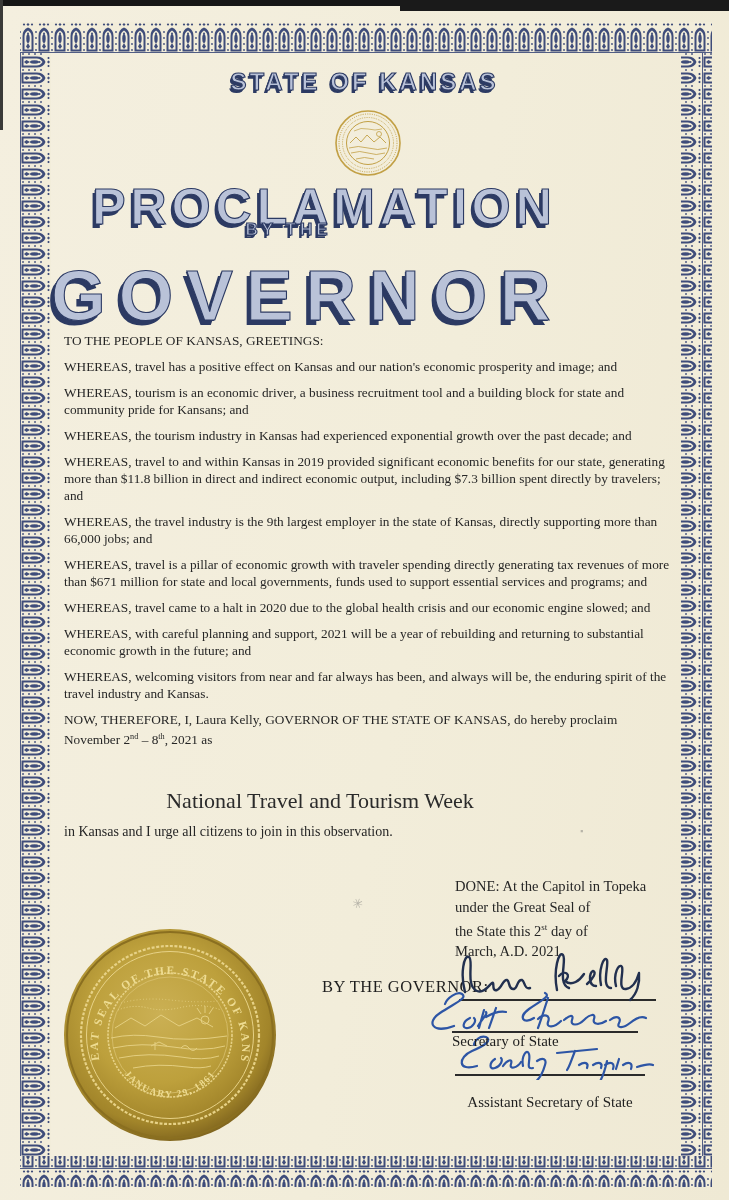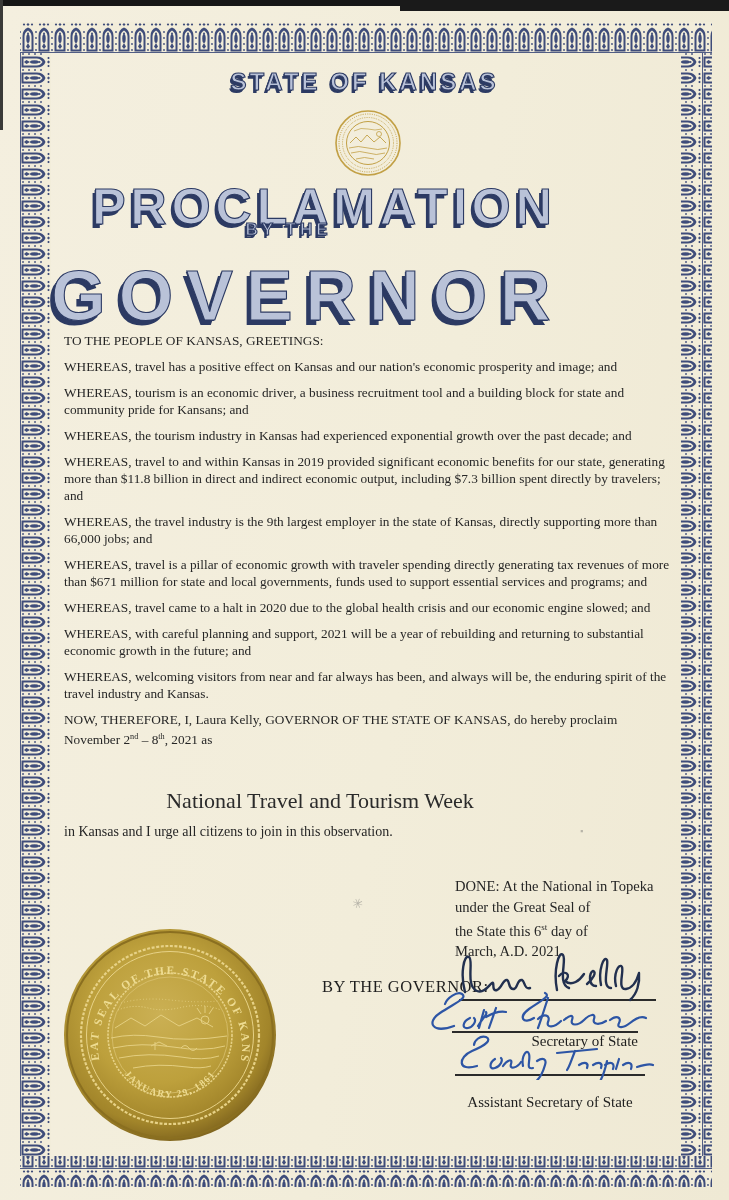--- a/index.html
+++ b/index.html
@@ -141,23 +141,23 @@
     <p><span>NOW, THEREFORE, I, Laura Kelly, GOVERNOR OF THE STATE OF KANSAS, do hereby proclaim November 2</span><sup>nd</sup><span> – 8</span><sup>th</sup><span>, 2021 as</span></p>
   </div>
 
   <div class="abs week-title">National Travel and Tourism Week</div>
   <div class="abs closing">in Kansas and I urge all citizens to join in this observation.</div>
 
   <div class="abs smudge" style="left:352px;top:896px;transform:rotate(20deg);">✳</div>
   <div class="abs smudge" style="left:580px;top:826px;font-size:9px;">▪</div>
 
   <div class="abs done-block">
-    <div>DONE: At the National in Topeka</div>
+    <div>DONE: At the Capitol in Topeka</div>
     <div>under the Great Seal of</div>
-    <div><span>the State this 6</span><sup>st</sup><span> day of</span></div>
+    <div><span>the State this 2</span><sup>st</sup><span> day of</span></div>
     <div>March, A.D. 2021</div>
   </div>
 
   <svg class="abs" style="left:63px;top:928px;" width="214" height="214">
     <circle cx="107" cy="107" r="106" fill="url(#foil)"></circle>
     <circle cx="107" cy="107" r="103" fill="none" stroke="#8a6f20" stroke-width="2"></circle>
     <circle cx="107" cy="107" r="89" fill="none" stroke="#e7d287" stroke-width="2.2" stroke-dasharray="3,1.6"></circle>
     <circle cx="107" cy="107" r="83.5" fill="none" stroke="#e7d287" stroke-width="1"></circle>
     <circle cx="107" cy="107" r="62" fill="none" stroke="#e7d287" stroke-width="1.6" stroke-dasharray="2.2,1.2"></circle>
     <circle cx="107" cy="107" r="58" fill="none" stroke="#d9c270" stroke-width="0.8"></circle>
@@ -220,16 +220,16 @@
       <path d="M50,27 C44,31 44,38 50,36 C56,34 58,28 56,26 M58,34 C62,28 68,26 66,32 C64,38 72,36 76,30"></path>
       <path d="M78,34 C76,24 82,16 84,22 C86,28 80,38 88,36"></path>
       <path d="M92,29 C98,25 102,27 100,33 C98,40 94,50 85,53"></path>
       <path d="M112,21 L152,17 M130,19 C126,29 124,36 122,38"></path>
       <path d="M134,33 C140,29 144,31 142,36 M148,33 C154,29 158,31 156,36"></path>
       <path d="M162,29 C160,38 158,45 154,51 M160,33 C166,29 170,31 168,37"></path>
       <path d="M174,27 L171,37 M178,33 C184,29 188,31 186,37 M192,35 C198,33 204,31 208,33"></path>
     </g>
   </svg>
 
-  <div class="abs sig-label" style="left:452px;top:1033px;width:186px;text-align:right;">Secretary of State</div>
+  <div class="abs sig-label" style="left:452px;top:1033px;width:186px;text-align:left;">Secretary of State</div>
   <div class="abs sig-label" style="left:455px;top:1076px;width:190px;text-align:center;margin-top:18px;">Assistant Secretary of State</div>
 
 </div>
 
 </body></html>

